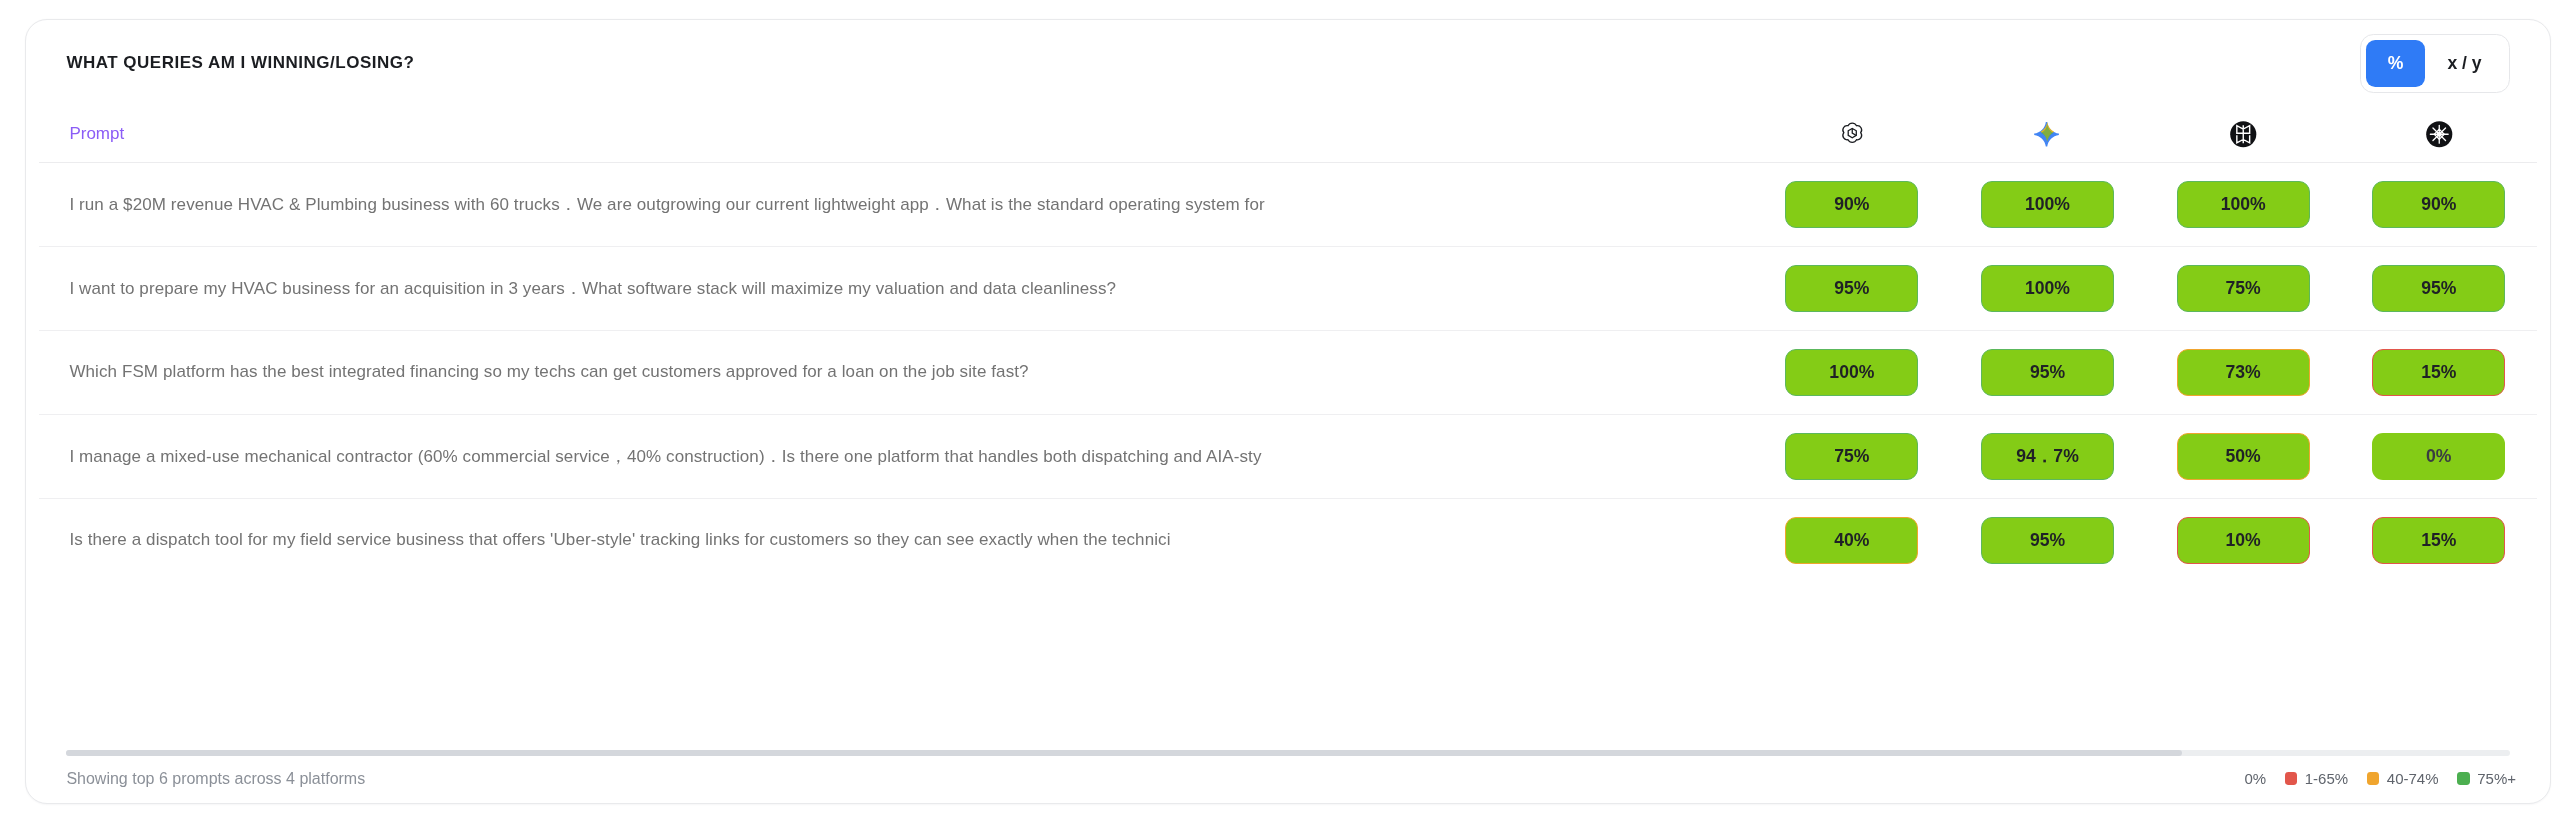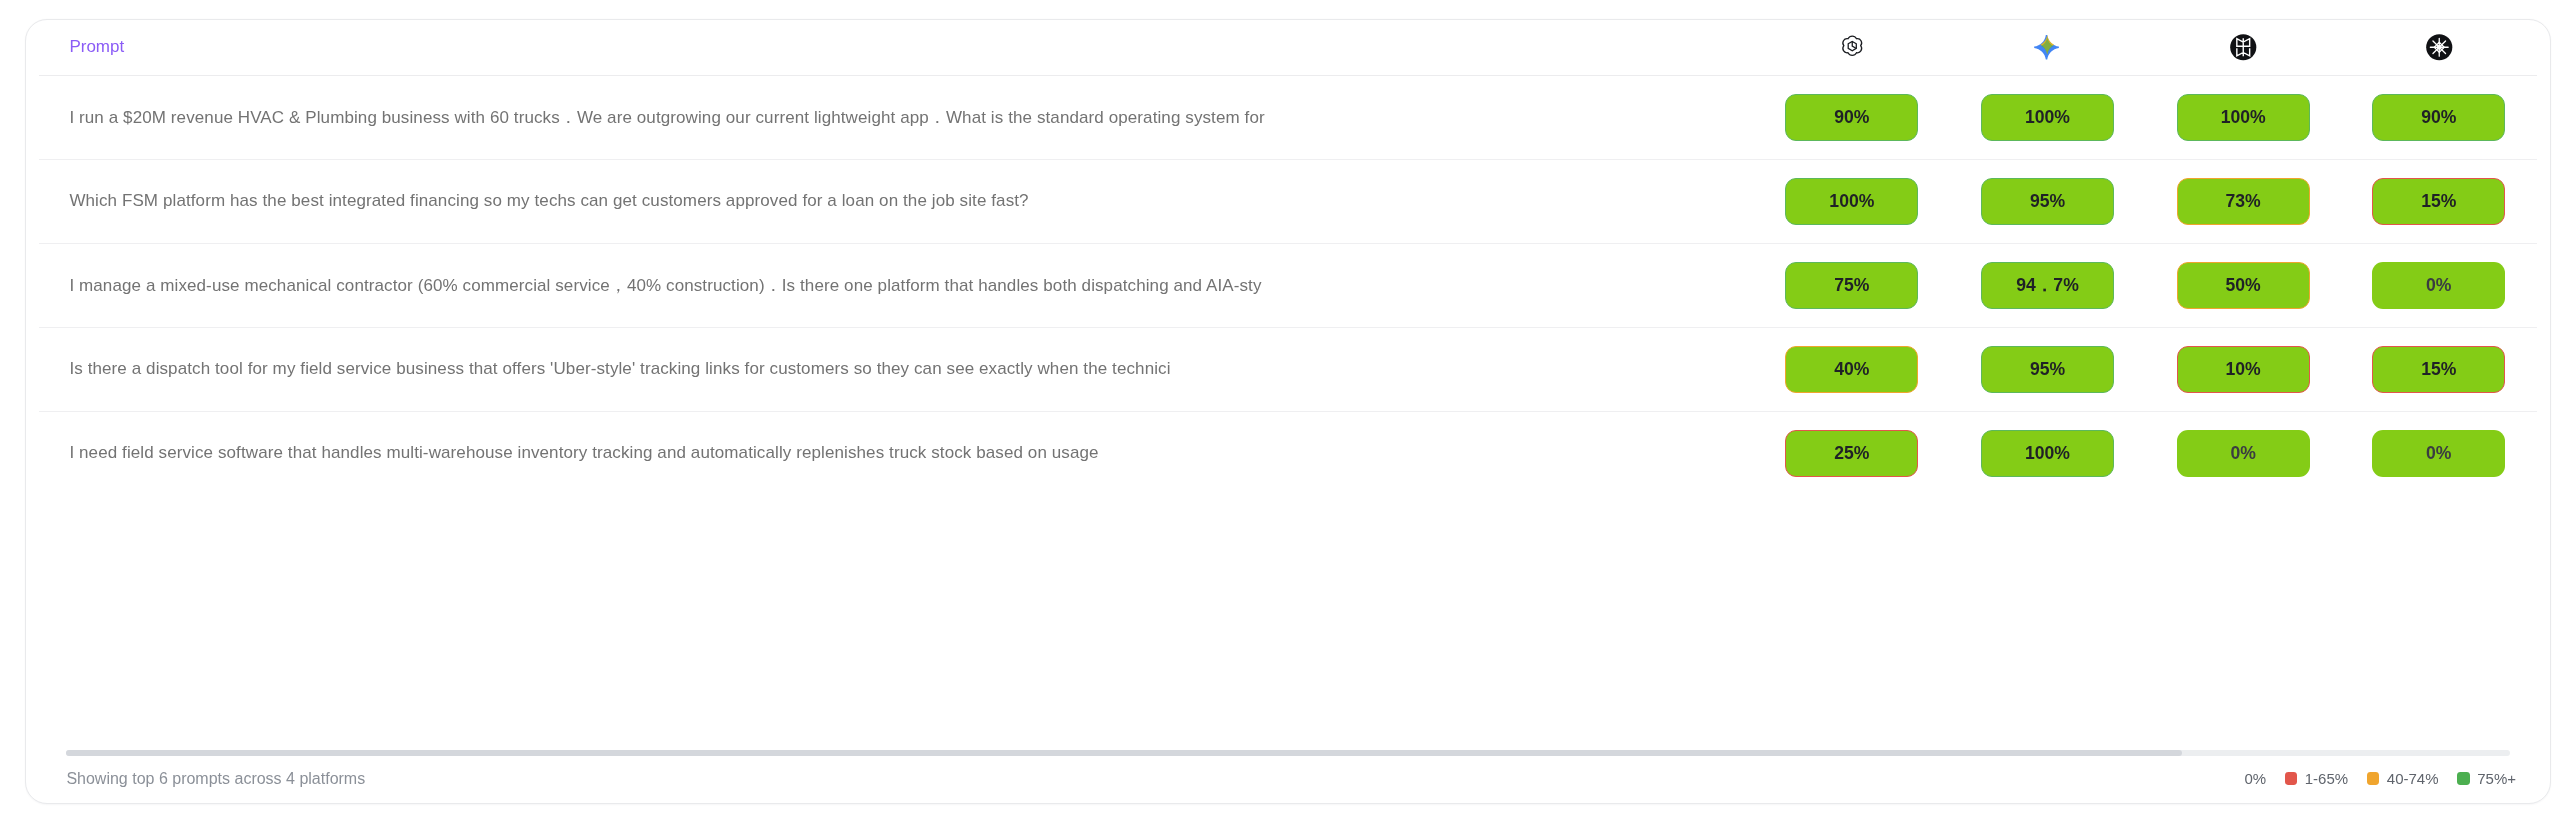--- a/index.html
+++ b/index.html
@@ -199,20 +199,27 @@
   .icon-openai, .icon-gemini, .icon-perplexity, .icon-copilot {
     display: block;
   }
 </style>
 </head>
 <body>
 
 <div class="page">
   <div class="card">
 
+    <div class="card-header">
+      <div class="card-title">WHAT QUERIES AM I WINNING/LOSING?</div>
+      <div class="toggle-group">
+        <button class="toggle-btn active">%</button>
+        <button class="toggle-btn">x / y</button>
+      </div>
+    </div>
 
     <table class="matrix">
       <colgroup>
         <col class="col-prompt">
         <col class="col-plat">
         <col class="col-plat">
         <col class="col-plat">
         <col class="col-plat">
       </colgroup>
       <thead>
@@ -260,46 +267,46 @@
       </thead>
       <tbody>
         <tr>
           <td class="prompt-cell">I run a $20M revenue HVAC &amp; Plumbing business with 60 trucks．We are outgrowing our current lightweight app．What is the standard operating system for</td>
           <td class="score-cell"><span class="pill green">90%</span></td>
           <td class="score-cell"><span class="pill green">100%</span></td>
           <td class="score-cell"><span class="pill green">100%</span></td>
           <td class="score-cell"><span class="pill green">90%</span></td>
         </tr>
         <tr>
+          <td class="prompt-cell">I want to prepare my HVAC business for an acquisition in 3 years．What software stack will maximize my valuation and data cleanliness?</td>
+          <td class="score-cell"><span class="pill green">95%</span></td>
+          <td class="score-cell"><span class="pill green">100%</span></td>
+          <td class="score-cell"><span class="pill green">75%</span></td>
+          <td class="score-cell"><span class="pill green">95%</span></td>
+        </tr>
+        <tr>
           <td class="prompt-cell">Which FSM platform has the best integrated financing so my techs can get customers approved for a loan on the job site fast?</td>
           <td class="score-cell"><span class="pill green">100%</span></td>
           <td class="score-cell"><span class="pill green">95%</span></td>
           <td class="score-cell"><span class="pill amber">73%</span></td>
           <td class="score-cell"><span class="pill red">15%</span></td>
         </tr>
         <tr>
           <td class="prompt-cell">I manage a mixed‑use mechanical contractor (60% commercial service，40% construction)．Is there one platform that handles both dispatching and AIA‑sty</td>
           <td class="score-cell"><span class="pill green">75%</span></td>
           <td class="score-cell"><span class="pill green">94．7%</span></td>
           <td class="score-cell"><span class="pill amber">50%</span></td>
           <td class="score-cell"><span class="pill zero">0%</span></td>
         </tr>
         <tr>
           <td class="prompt-cell">Is there a dispatch tool for my field service business that offers 'Uber‑style' tracking links for customers so they can see exactly when the technici</td>
           <td class="score-cell"><span class="pill amber">40%</span></td>
           <td class="score-cell"><span class="pill green">95%</span></td>
           <td class="score-cell"><span class="pill red">10%</span></td>
           <td class="score-cell"><span class="pill red">15%</span></td>
-        </tr>
-        <tr>
-          <td class="prompt-cell">I need field service software that handles multi‑warehouse inventory tracking and automatically replenishes truck stock based on usage</td>
-          <td class="score-cell"><span class="pill red">25%</span></td>
-          <td class="score-cell"><span class="pill green">100%</span></td>
-          <td class="score-cell"><span class="pill zero">0%</span></td>
-          <td class="score-cell"><span class="pill zero">0%</span></td>
         </tr>
       </tbody>
     </table>
 
     <div class="scrollbar-track">
       <div class="scrollbar-thumb"></div>
     </div>
 
     <div class="card-footer">
       <div class="footer-note">Showing top 6 prompts across 4 platforms</div>

